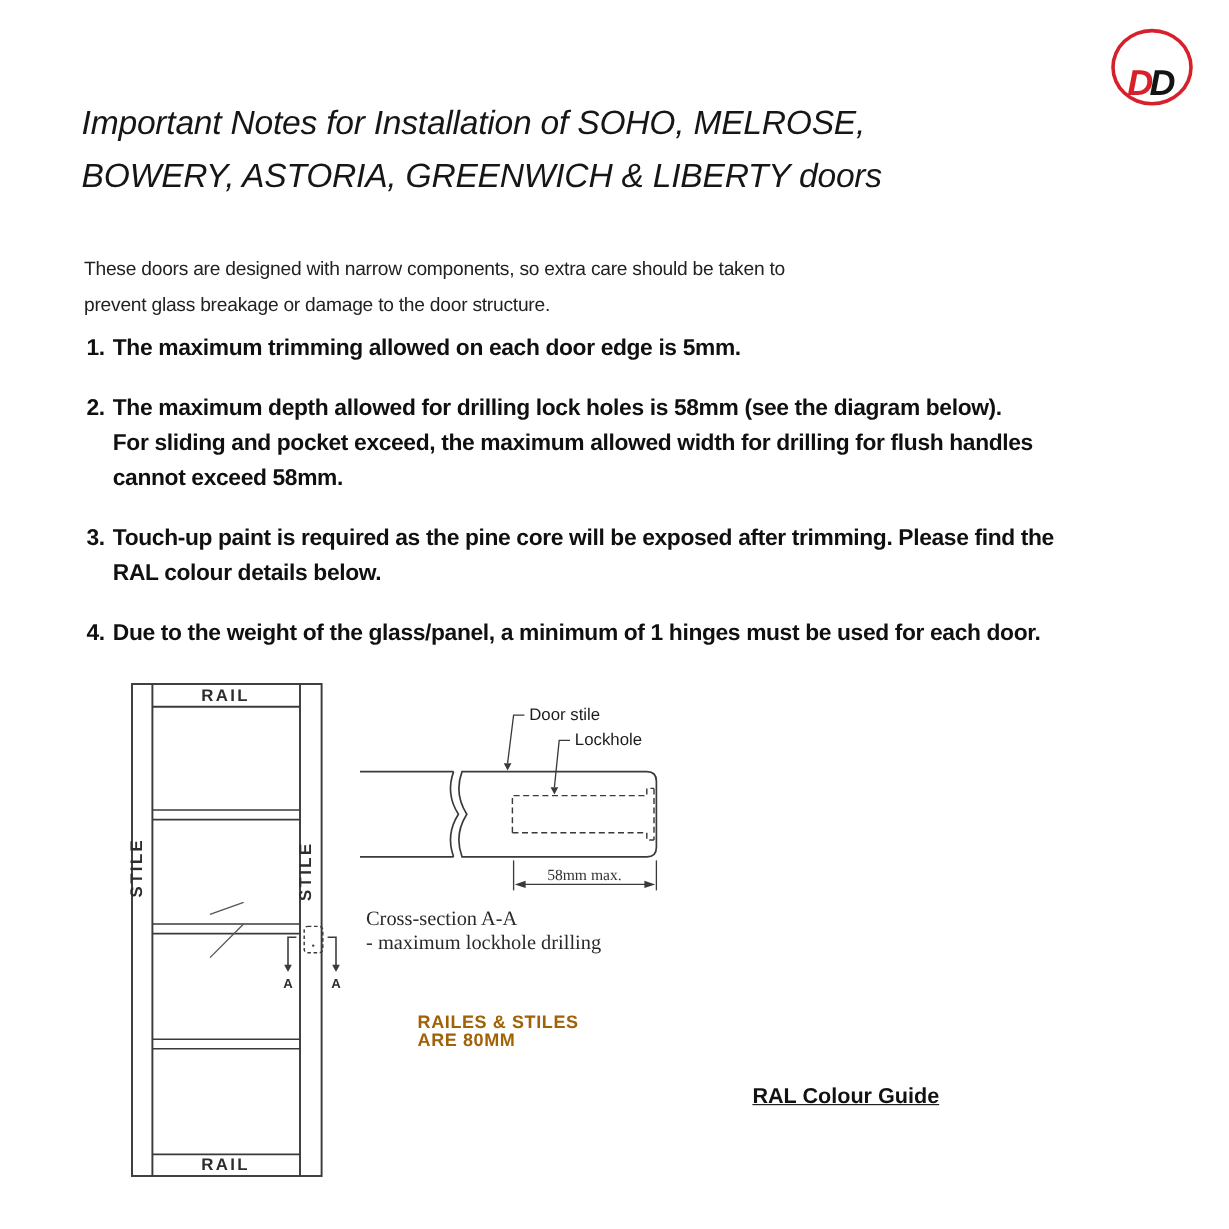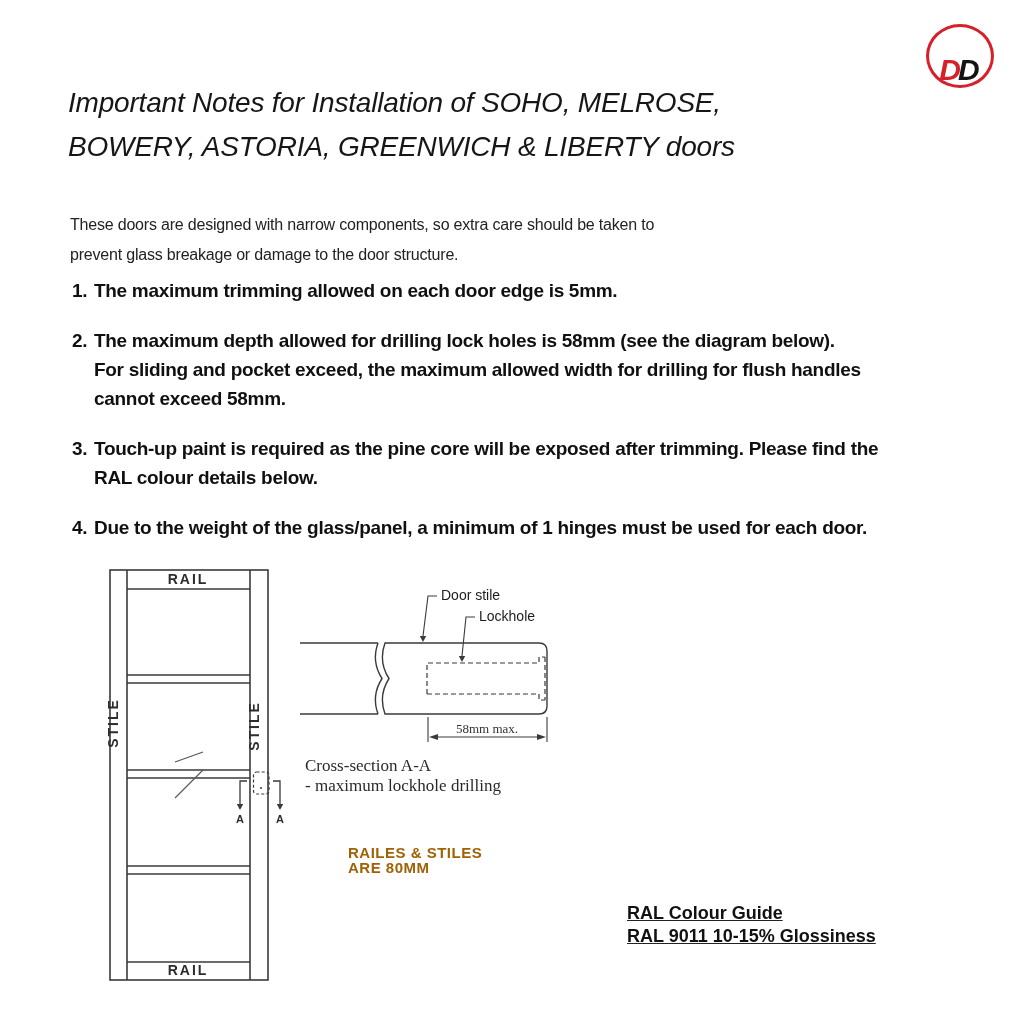--- a/index.html
+++ b/index.html
@@ -190,14 +190,13 @@
 <div class="cs-caption">
   <div class="u">Cross-section A-A</div>
   <div>- maximum lockhole drilling</div>
 </div>
 
 <div class="rails-note lines">RAILES &amp; STILES
 ARE 80MM</div>
 
 <div class="ral">
   <div class="b">RAL Colour Guide</div>
-  <div class="b">RAL 9011 10-15% Glossiness</div>
 </div>
 
 </body></html>

